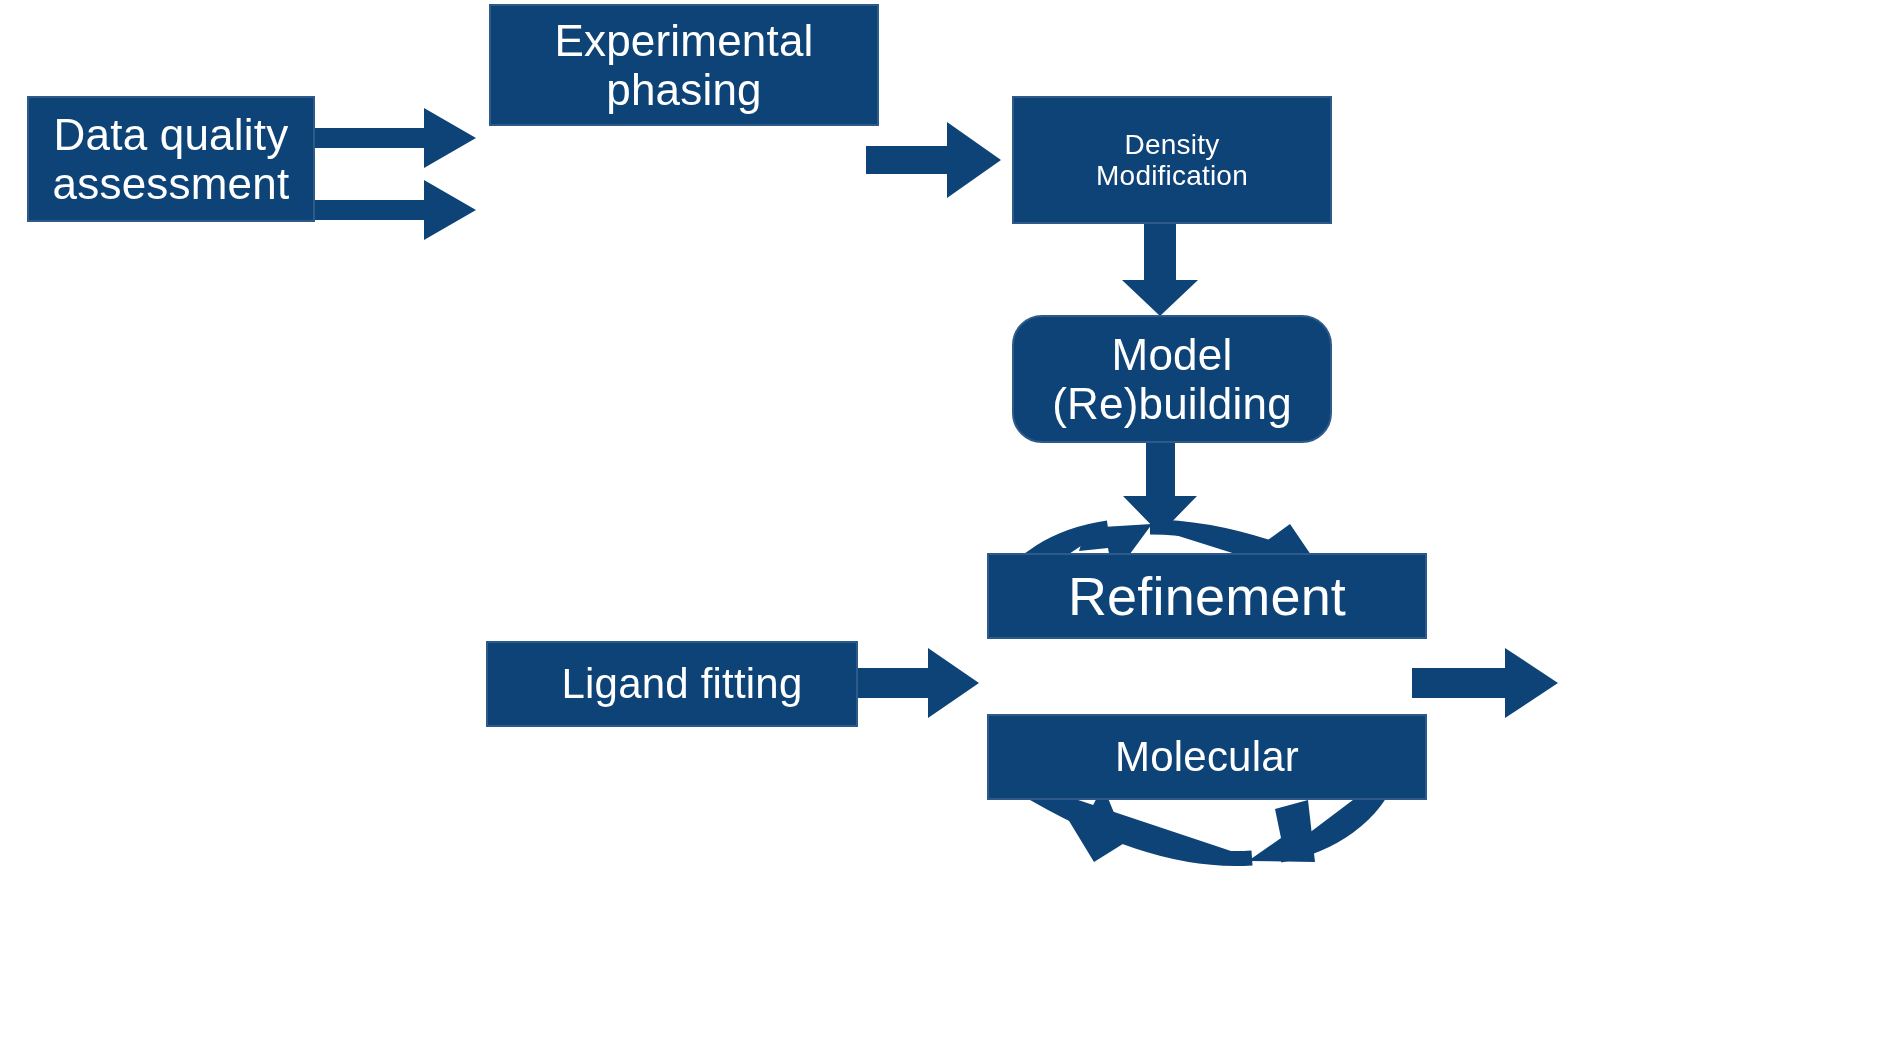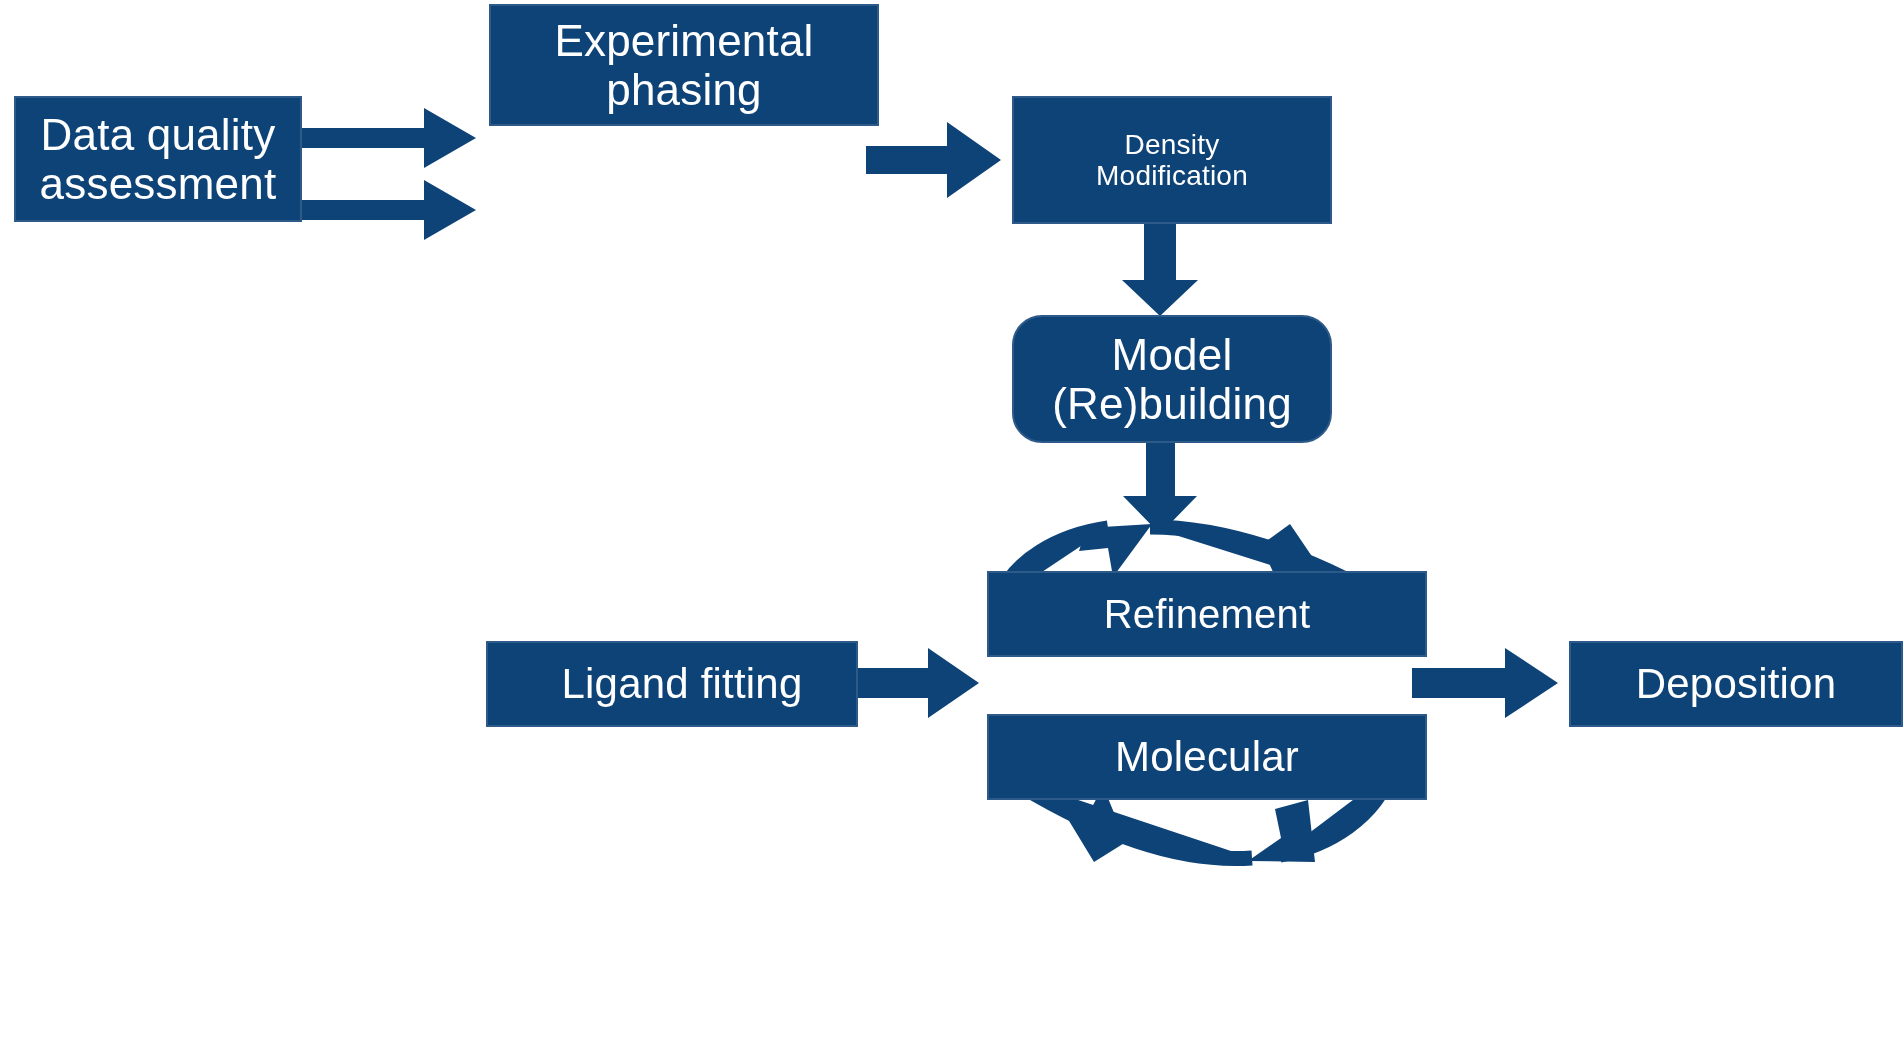--- a/index.html
+++ b/index.html
@@ -31,28 +31,28 @@
     line-height: 1.12;
     font-weight: 400;
     letter-spacing: 0.2px;
     white-space: pre-line;
     font-family: "Liberation Sans", sans-serif;
     margin-left: 12px;
   }
   .node span { display: block; width: 100%; }
 
   
-  #node-data-quality        { left: 2px;   top: 96px;  width: 288px; height: 126px; font-size: 44px; }
+  #node-data-quality        { left: 15px;   top: 96px;  width: 288px; height: 126px; font-size: 44px; }
   #node-experimental        { left: 477px;  top: 4px;   width: 390px; height: 122px; font-size: 44px; }
   #node-molecular           { left: 477px;  top: 186px; width: 390px; height: 126px; font-size: 44px; }
   #node-density             { left: 1000px; top: 96px;  width: 320px; height: 128px; font-size: 28px; }
   #node-model               { left: 1000px; top: 315px; width: 320px; height: 128px; font-size: 44px; border-radius: 30px; }
   #node-ligand              { left: 474px;  top: 641px; width: 372px; height: 86px;  font-size: 42px; padding-left: 20px; }
   #node-deposition          { left: 1557px; top: 641px; width: 334px; height: 86px;  font-size: 42px; }
-  #node-refinement          { left: 975px;  top: 571px; width: 440px; height: 86px;  font-size: 40px; }
+  #node-refinement          { left: 975px;  top: 553px; width: 440px; height: 86px;  font-size: 54px; }
   #node-validation          { left: 975px;  top: 714px; width: 440px; height: 86px;  font-size: 42px; }
 
   .arrow-svg {
     position: absolute;
     left: 0;
     top: 0;
     width: 1903px;
     height: 1043px;
     pointer-events: none;
   }
@@ -139,17 +139,14 @@
   </div>
 
   <div class="node" id="node-refinement">
     <span>Refinement</span>
   </div>
 
   <div class="node" id="node-validation">
     <span>Molecular</span>
   </div>
 
-  <div class="node" id="node-deposition">
-    <span>Deposition</span>
-  </div>
 
 </div>
 
 </body></html>

